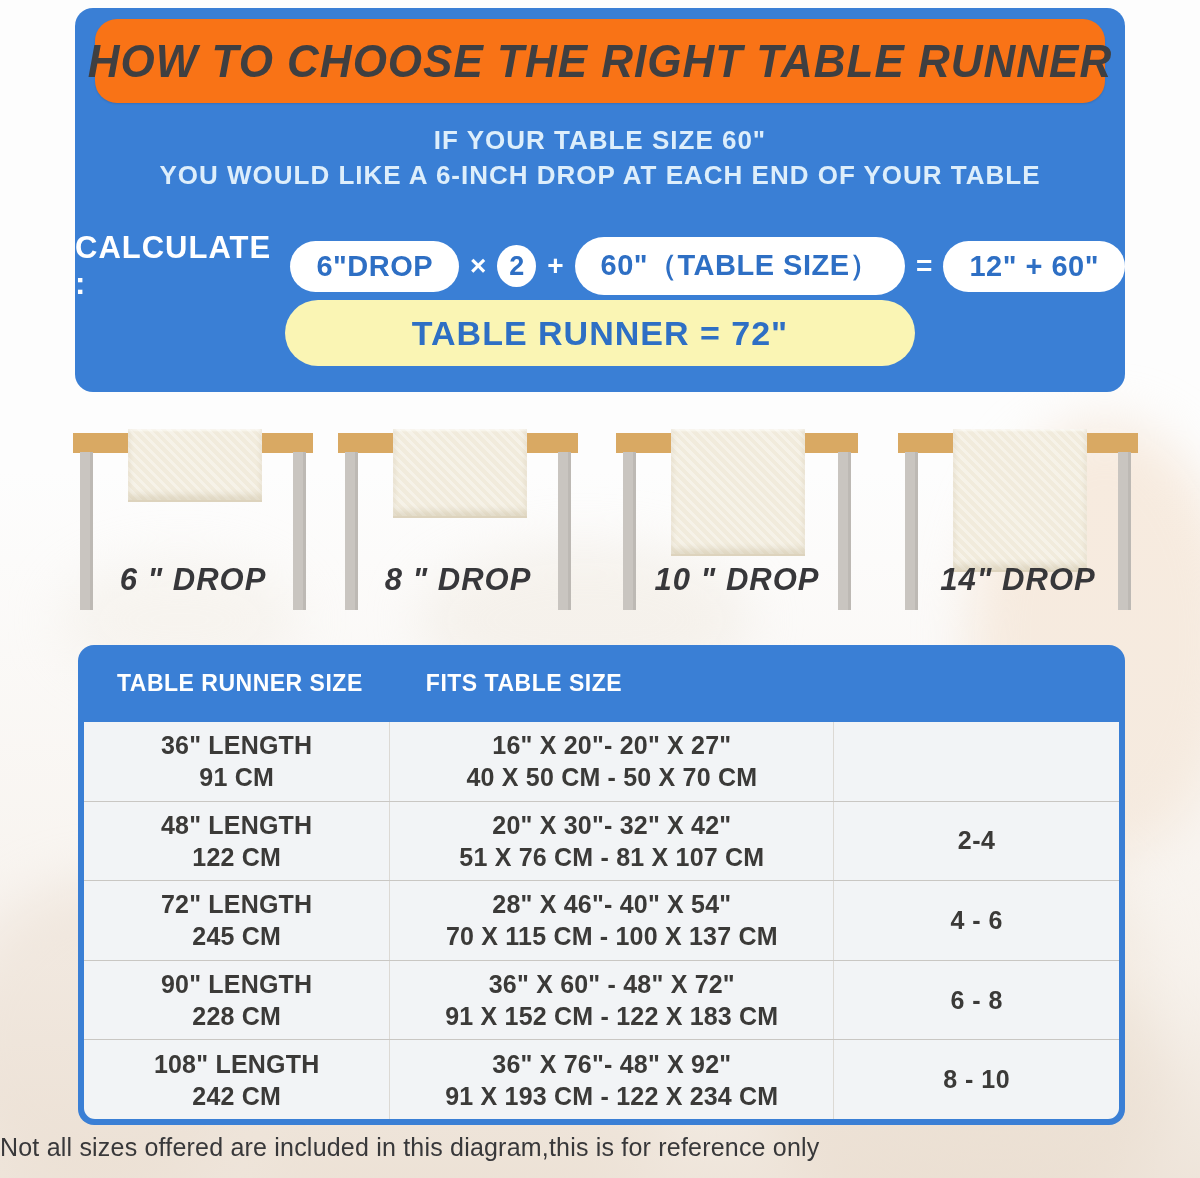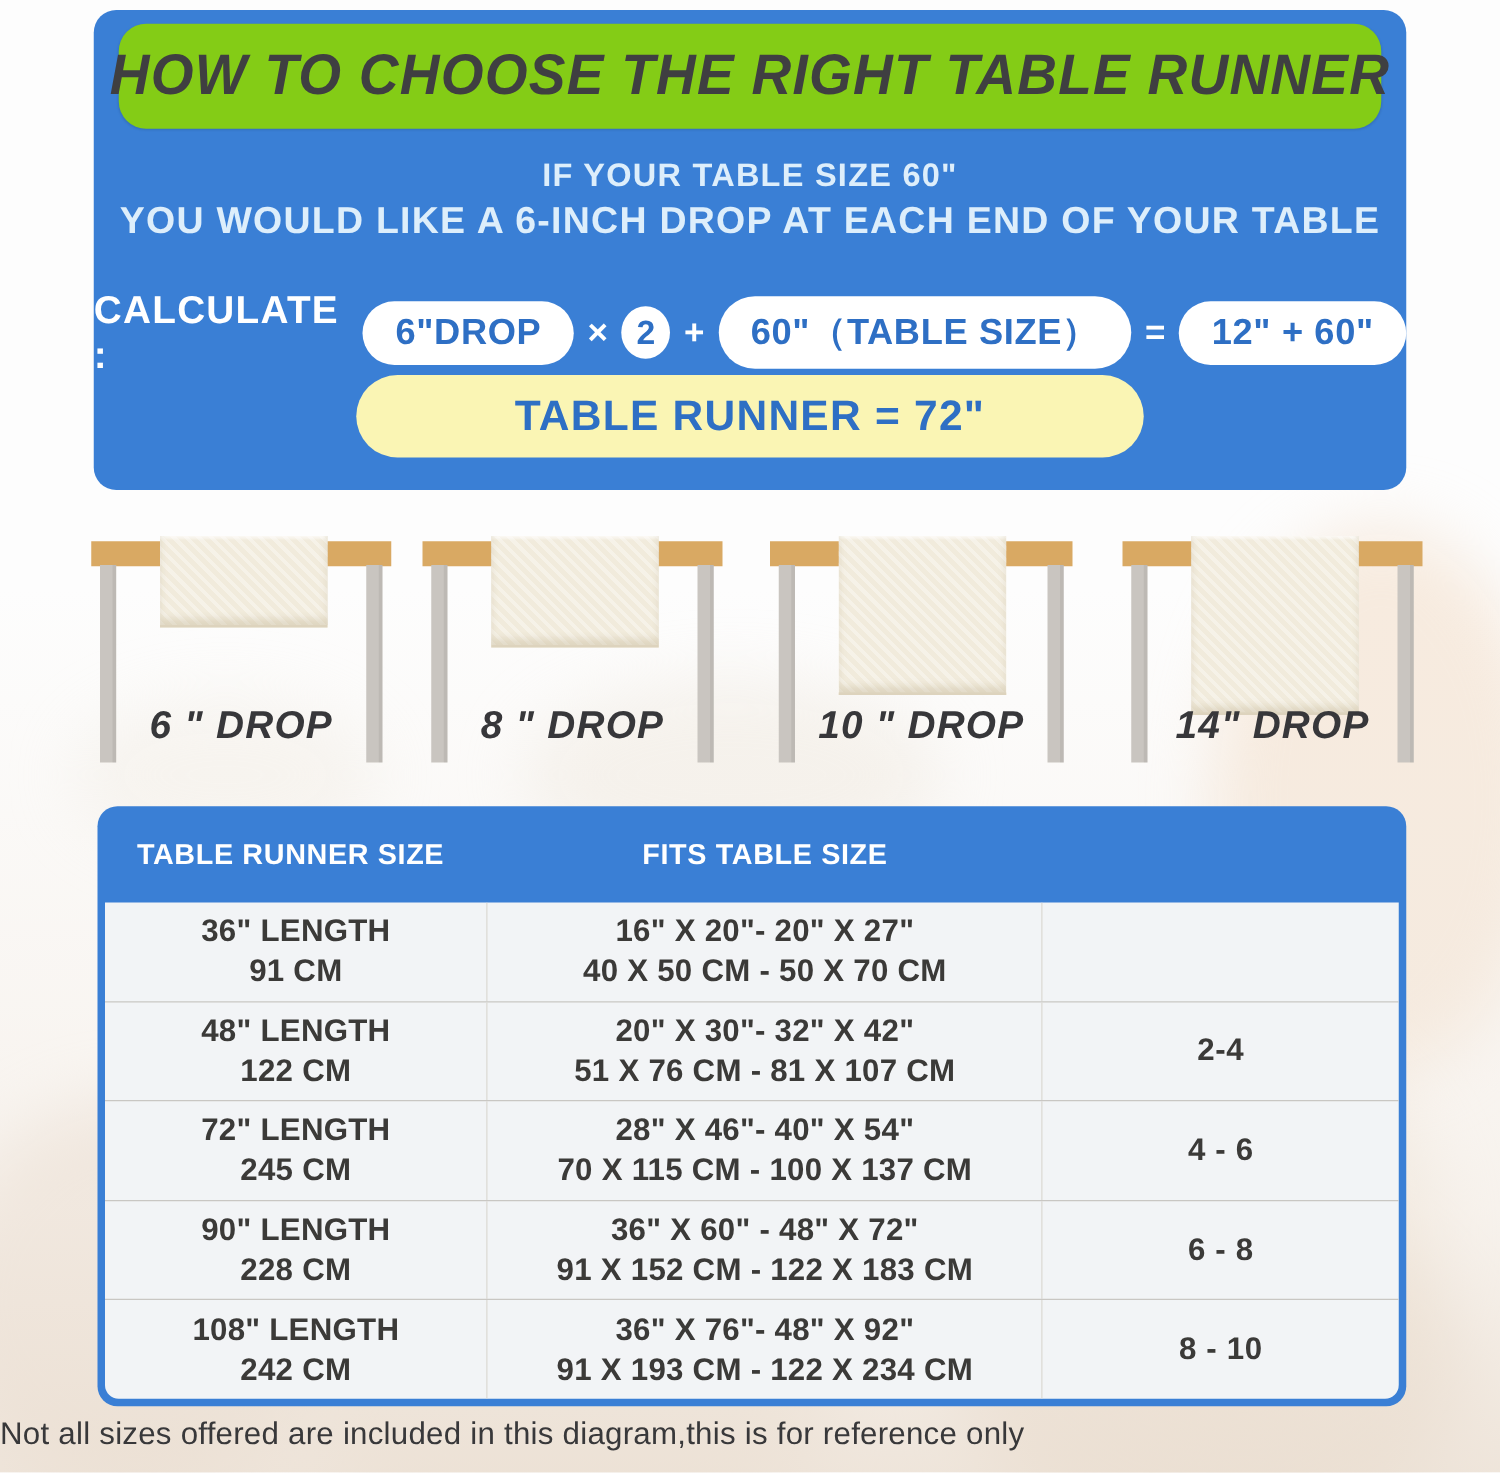--- a/index.html
+++ b/index.html
@@ -30,34 +30,34 @@
   .b6{right:50px;top:830px;width:310px;height:310px;background:rgba(236,221,204,.5);}
   .b7{left:60px;top:560px;width:240px;height:120px;background:rgba(240,234,226,.4);}
 
   
   .hero{
     position:absolute;left:75px;top:8px;width:1050px;height:384px;z-index:2;
     background:var(--panel-blue);border-radius:18px;
   }
   .title-banner{
     position:absolute;left:20px;top:11px;width:1010px;height:84px;
-    background:#84cc16;border-radius:22px;
+    background:#f97316;border-radius:22px;
     display:flex;align-items:center;justify-content:center;
     box-shadow:0 1px 2px rgba(0,0,0,.12);
   }
   .title-banner span{
     font-size:44px;font-weight:bold;font-style:italic;color:#3f3f41;
     letter-spacing:1px;white-space:nowrap;transform:scaleY(1.04);
   }
   .sub1,.sub2{
     position:absolute;left:0;width:100%;text-align:center;
     color:#ddeefb;font-weight:bold;letter-spacing:1px;
   }
   .sub1{top:117px;font-size:26px;}
-  .sub2{top:152px;font-size:30px;}
+  .sub2{top:152px;font-size:26px;}
   .calc-row{
     position:absolute;left:0;top:222px;width:100%;
     display:flex;align-items:center;justify-content:center;gap:11px;
   }
   .calc-label{color:#fff;font-size:31px;font-weight:bold;letter-spacing:1px;margin-right:4px;}
   .pill{
     background:#fff;color:var(--pill-text-blue);
     font-size:29px;font-weight:bold;letter-spacing:.5px;
     padding:9px 26px;border-radius:32px;white-space:nowrap;
   }
@@ -104,21 +104,21 @@
   
   .chart-panel{
     position:absolute;left:78px;top:645px;width:1047px;height:480px;z-index:2;
     background:var(--panel-blue);border-radius:16px;
   }
   .chart-header{
     position:absolute;left:0;top:0;width:100%;height:77px;
     display:grid;grid-template-columns:29.5% 43% 27.5%;align-items:center;
   }
   .chart-header div{
-    text-align:center;color:#fff;font-size:23px;font-weight:bold;letter-spacing:.5px;
+    color:#fff;font-size:23px;font-weight:bold;letter-spacing:.5px;padding-left:39px;
   }
   .chart-body{
     position:absolute;left:6px;right:6px;top:77px;bottom:6px;
     background:rgba(252,251,248,.95);border-radius:0 0 11px 11px;
     display:flex;flex-direction:column;overflow:hidden;
   }
   .chart-row{
     flex:1;display:grid;grid-template-columns:29.5% 43% 27.5%;align-items:center;
   }
   .chart-row + .chart-row{border-top:1px solid #c9c7c3;}

